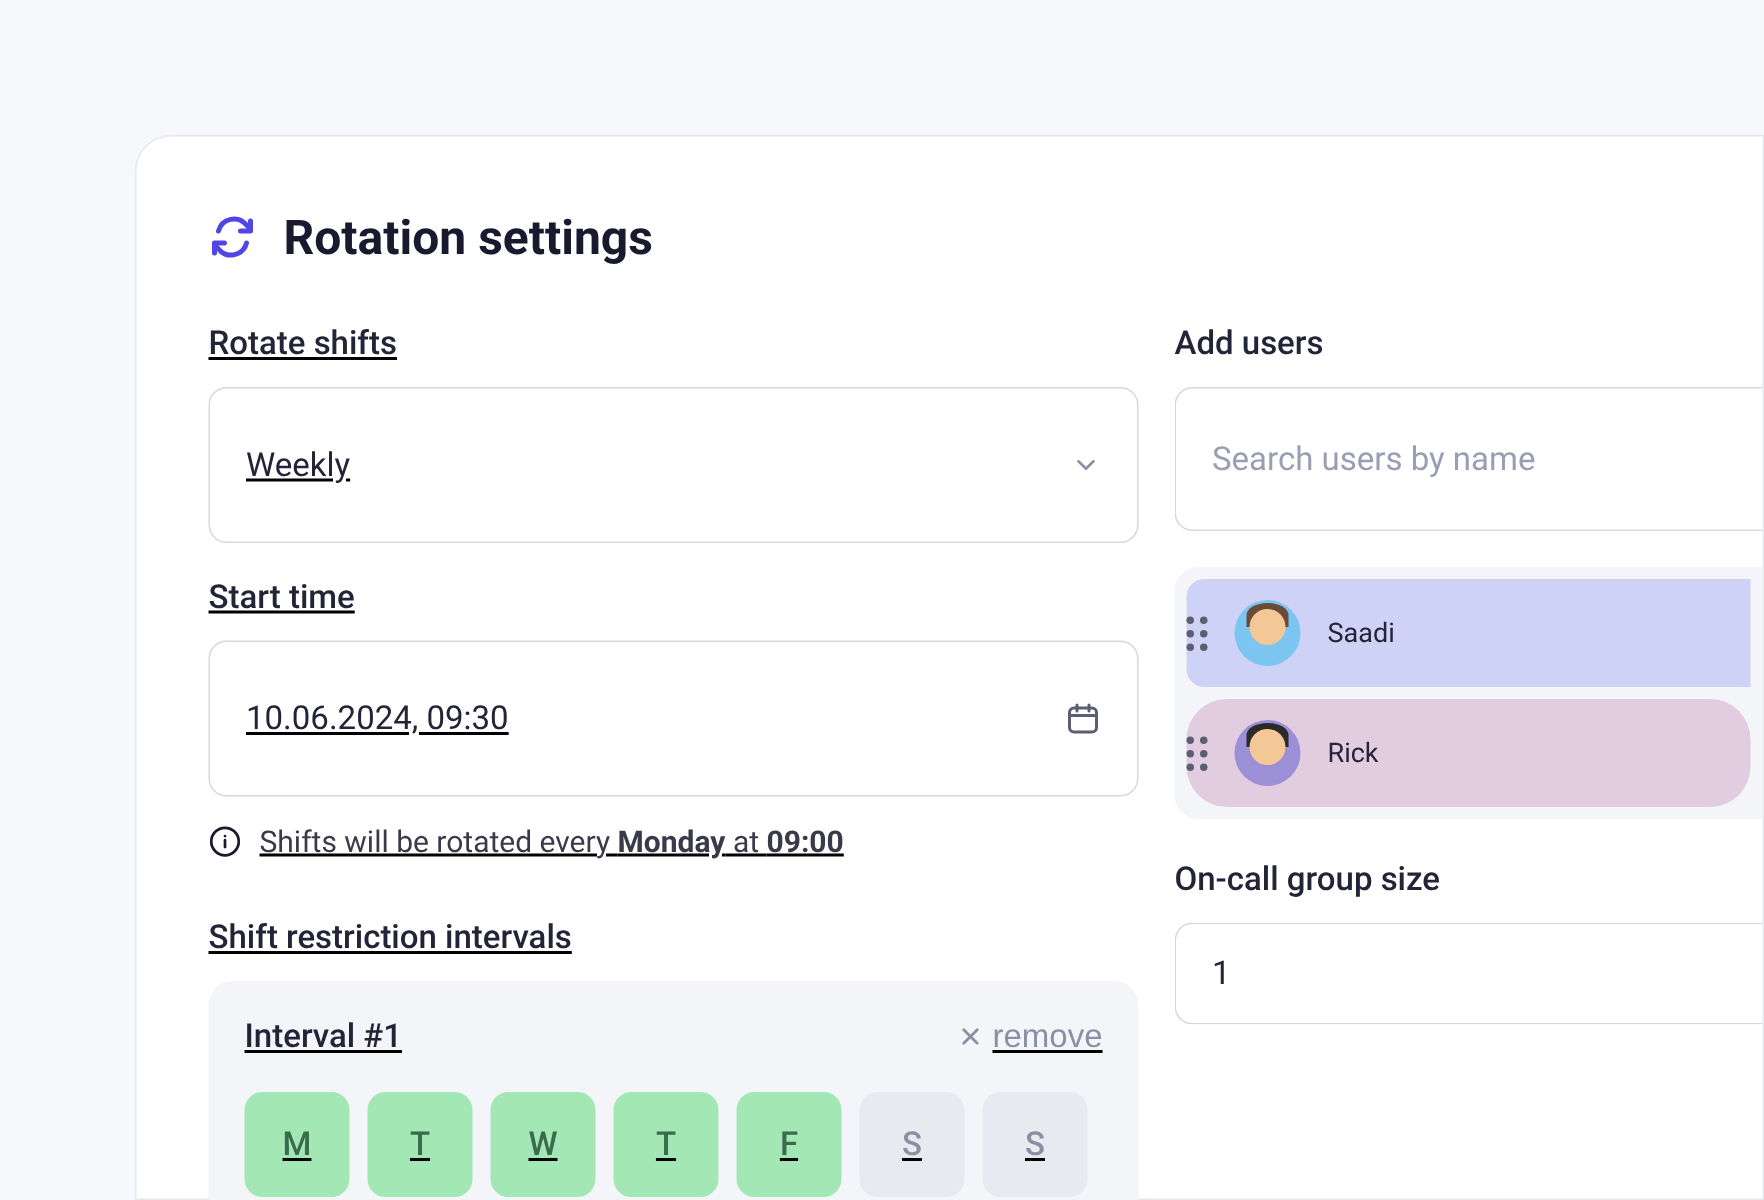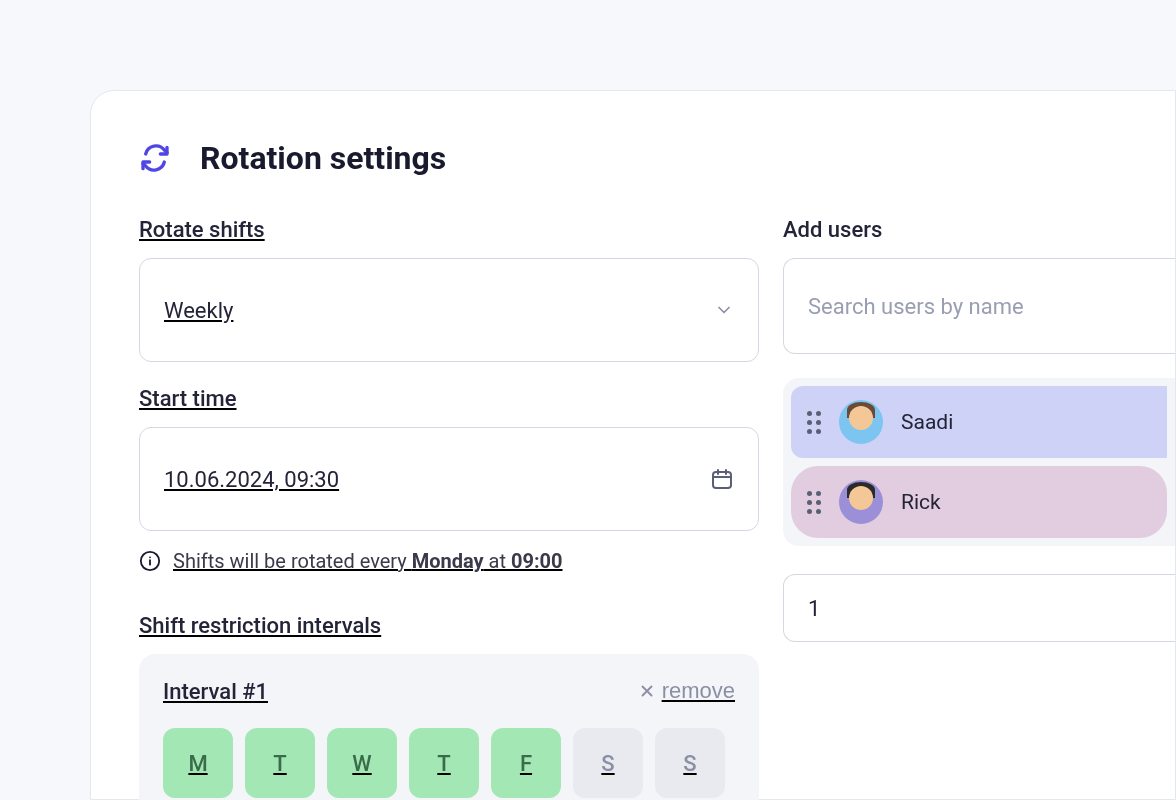--- a/index.html
+++ b/index.html
@@ -22,21 +22,21 @@
       right: 0;
       bottom: 0;
       background: #ffffff;
       border: 1px solid #e5e7ef;
       border-radius: 24px 0 0 0;
       padding: 48px 0 0 48px;
     }
     .header {
       display: flex;
       align-items: center;
-      gap: 29px;
+      gap: 18px;
       margin-bottom: 40px;
     }
     .rotate-icon {
       width: 32px;
       height: 32px;
       color: #5046e5;
     }
     .title {
       font-size: 32px;
       font-weight: 700;
@@ -185,22 +185,22 @@
       display: flex;
       flex-direction: column;
       gap: 8px;
     }
     .user-chip {
       height: 72px;
       border-radius: 12px 0 0 12px;
       display: flex;
       align-items: center;
       gap: 18px;
-      padding: 0 16px;
-      font-size: 21px;
+      padding: 0 0;
+      font-size: 18px;
       color: #242438;
       cursor: grab;
     }
     .user-chip.saadi {
       background: #ced2f6;
     }
     .user-chip.rick {
       background: #e2cde0;
       border-radius: 27px;
     }
@@ -374,19 +374,20 @@
           </div>
           <div class="avatar rick-avatar">
             <div class="avatar-hair"></div>
             <div class="avatar-face"></div>
           </div>
           <span>Rick</span>
         </div>
       </div>
 
       <div class="group-size-section">
+        <div class="label">On-call group size</div>
         <div class="number-input">
           <span>1</span>
         </div>
       </div>
     </div>
   </div>
 </div>
 
 </body></html>

